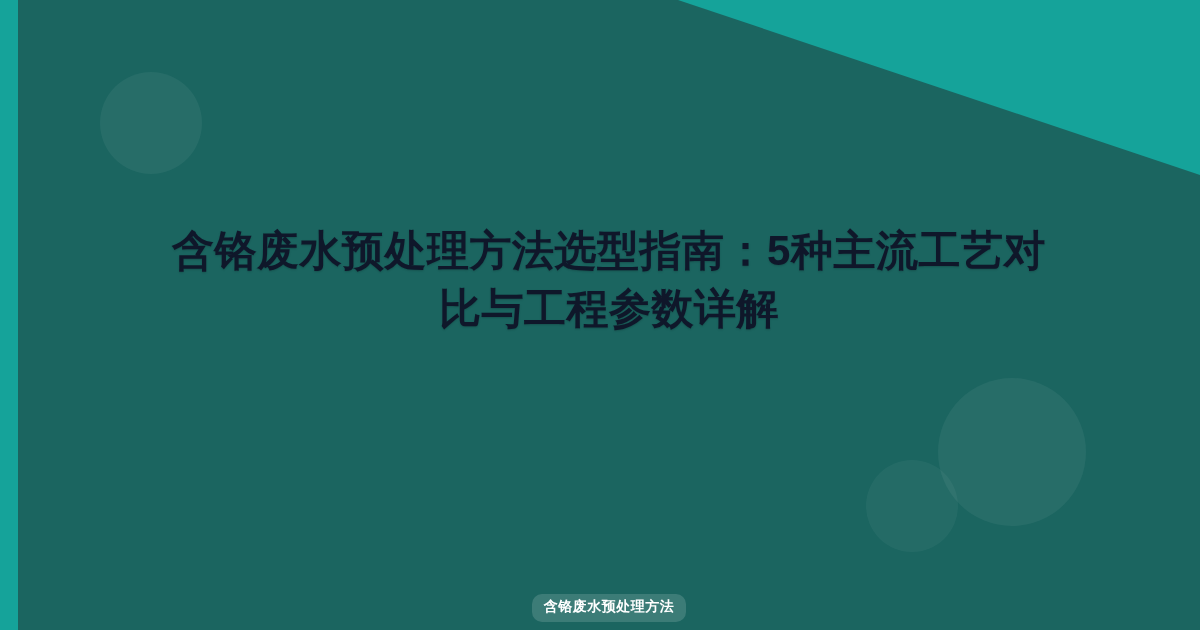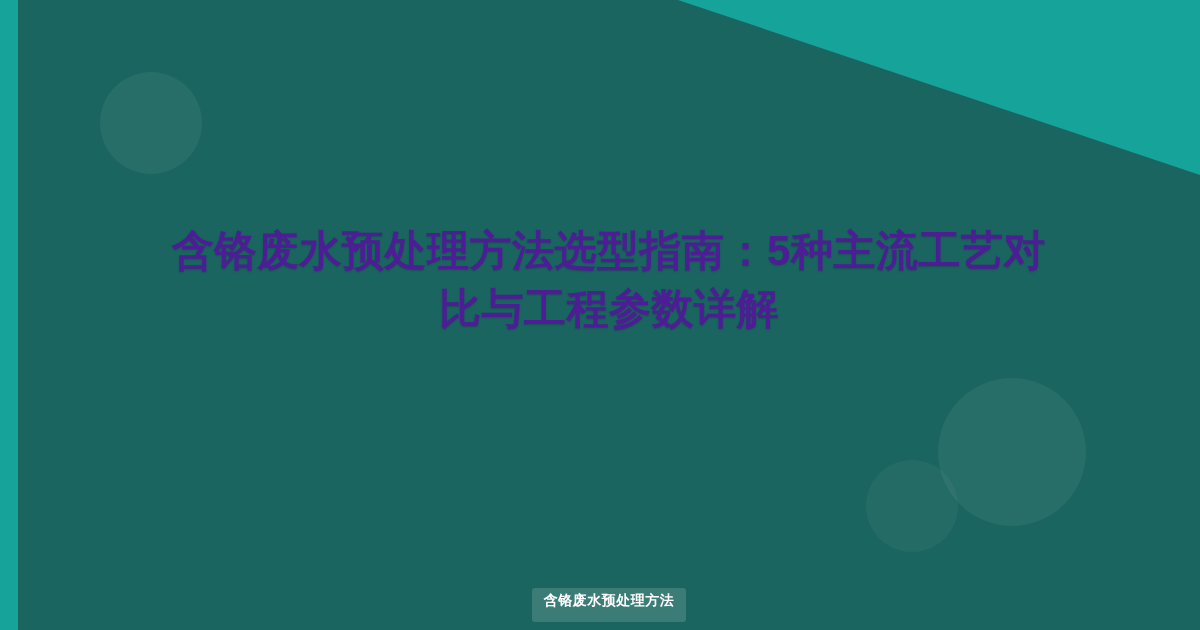--- a/index.html
+++ b/index.html
@@ -70,21 +70,21 @@
     display: flex;
     flex-direction: column;
     align-items: center;
     justify-content: center;
     padding-bottom: 70px;
     box-sizing: border-box;
   }
   .title {
     width: 900px;
     text-align: center;
-    color: #4c1d95;
+    color: #0f172a;
     font-size: 42px;
     font-weight: bold;
     line-height: 1.38;
     letter-spacing: 0.5px;
     text-shadow: 0 1px 2px rgba(0,0,0,0.18);
   }
   .footer {
     position: absolute;
     left: 18px;
     bottom: 8px;
@@ -92,22 +92,22 @@
     display: flex;
     flex-direction: column;
     align-items: center;
     gap: 6px;
   }
   .tag {
     background: rgba(255,255,255,0.15);
     color: #ffffff;
     font-size: 14px;
     font-weight: bold;
-    padding: 4px 12px 12px 12px;
-    border-radius: 3px;
+    padding: 4px 12px 6px 12px;
+    border-radius: 10px;
     letter-spacing: 0.5px;
     text-align: right;
   }
   .brand {
     color: rgba(255,255,255,0.40);
     font-size: 19px;
     letter-spacing: 1.5px;
   }
 </style>
 </head>

